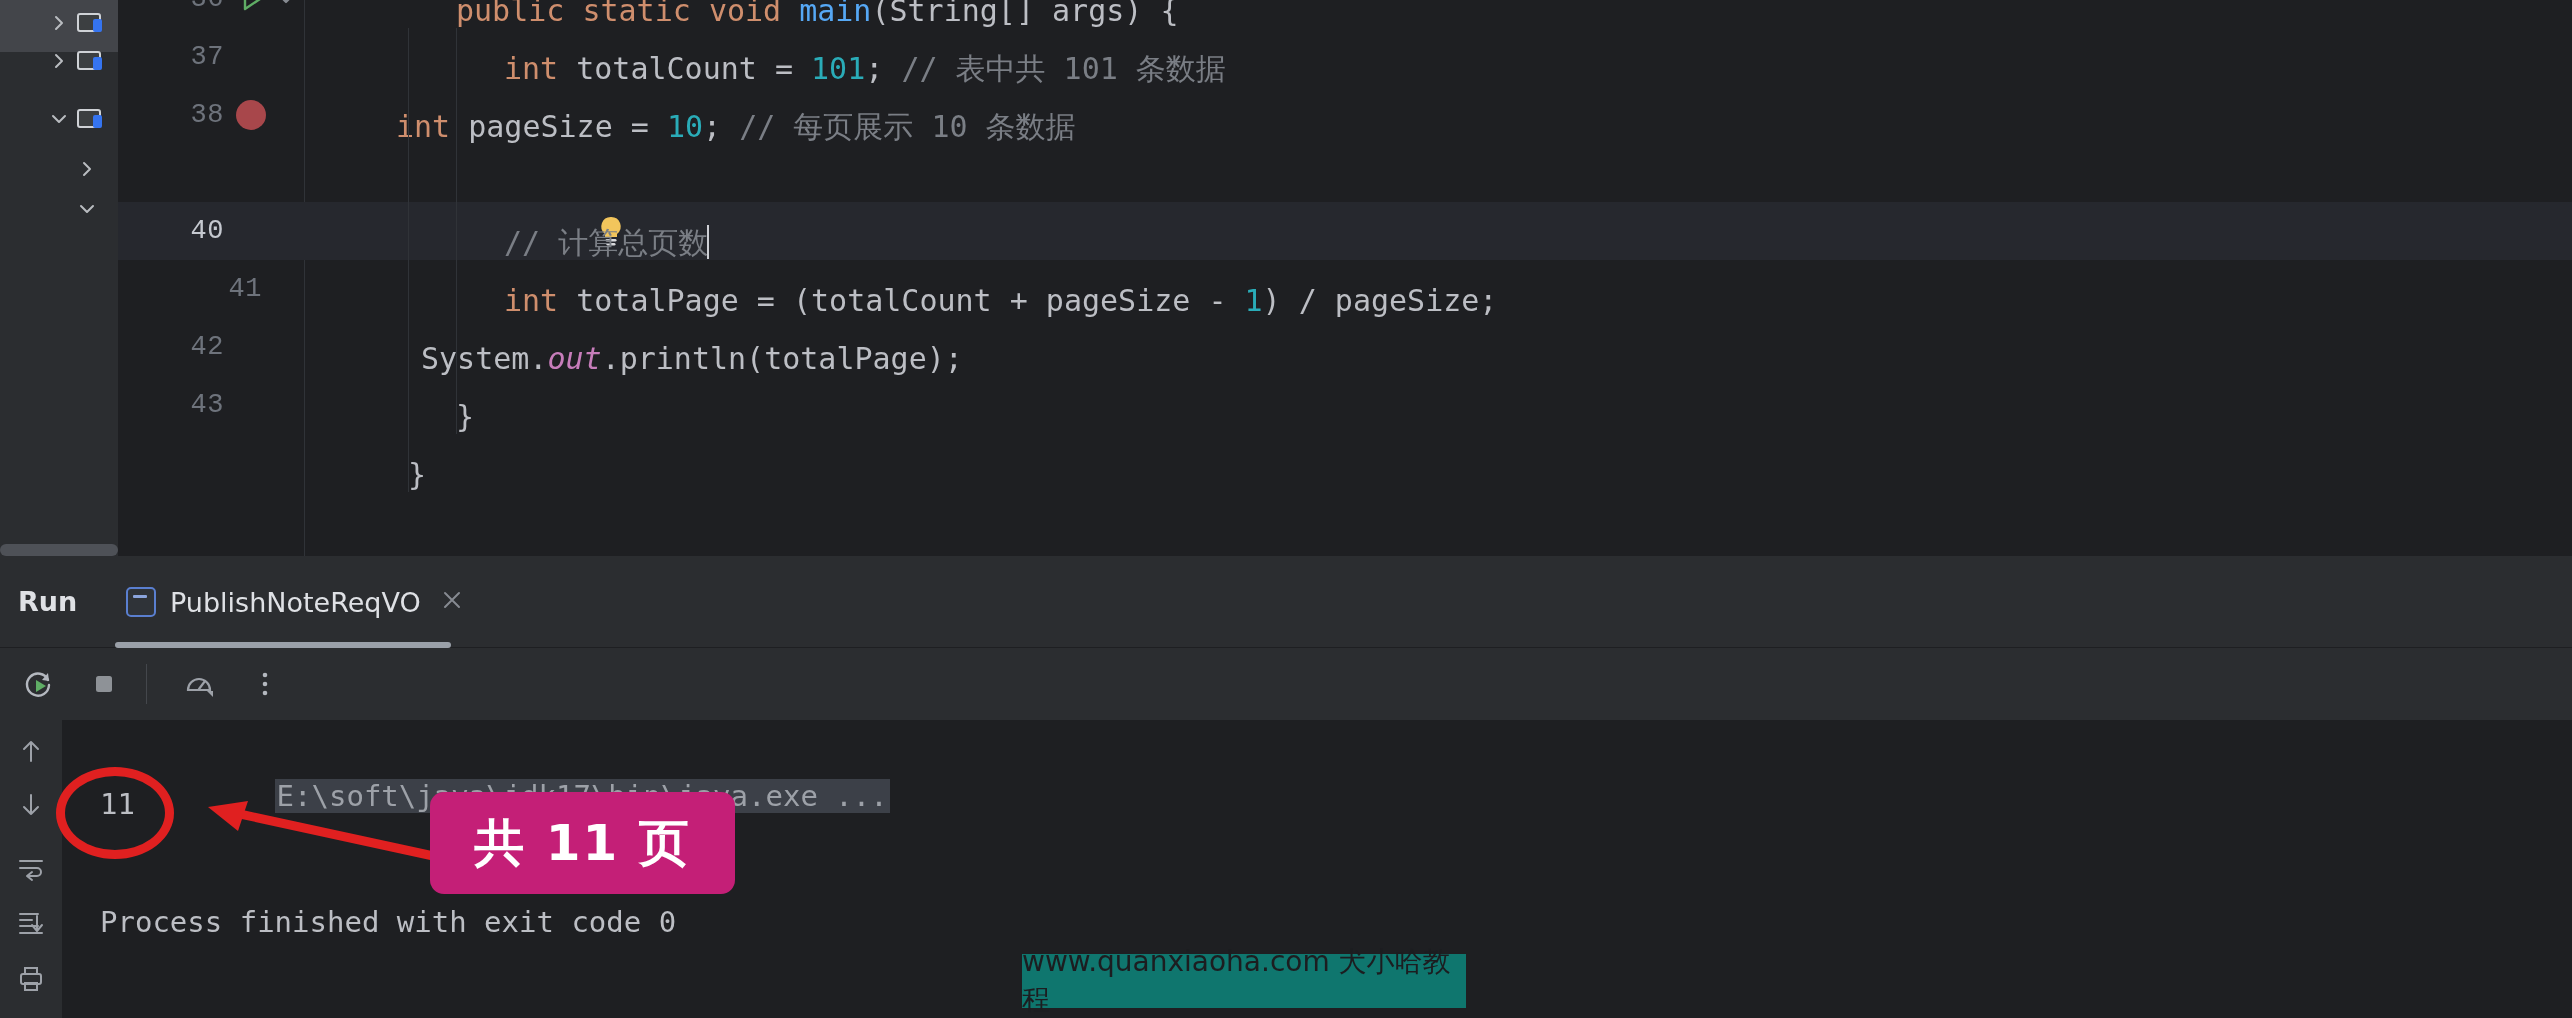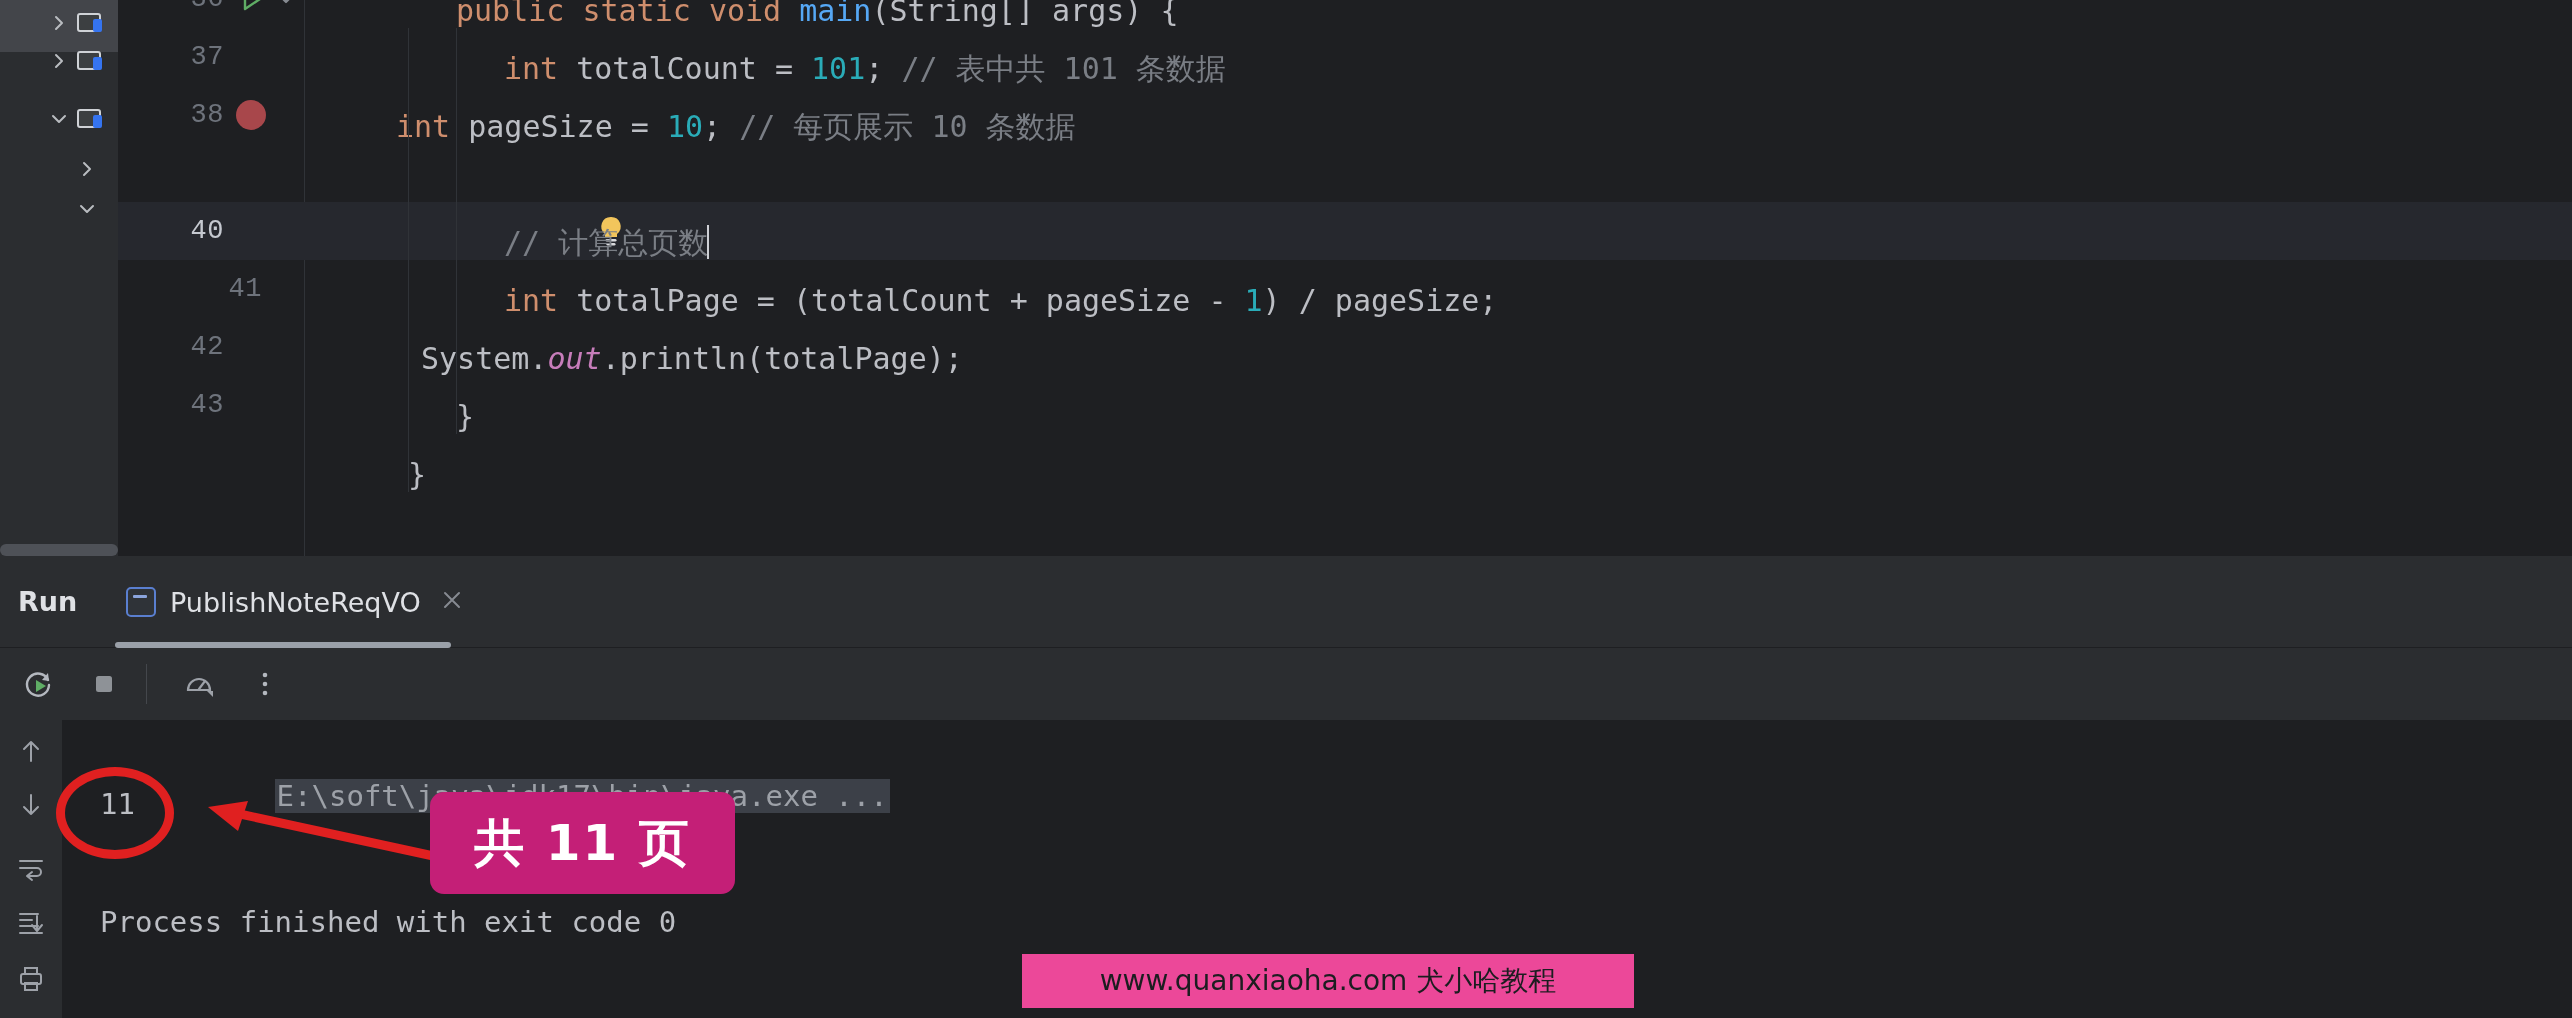--- a/index.html
+++ b/index.html
@@ -331,22 +331,22 @@
     justify-content: center;
     color: #ffffff;
     font-size: 50px;
     font-weight: bold;
     letter-spacing: 2px;
     font-family: "DejaVu Sans", "Liberation Sans", sans-serif;
   }
   .watermark {
     position: absolute;
     left: 1022px; top: 954px;
-    width: 612px; height: 54px;
-    background: #ec4899;
+    width: 444px; height: 54px;
+    background: #0f766e;
     display: flex;
     align-items: center;
     justify-content: center;
     color: #1c1d20;
     font-size: 28px;
     font-family: "DejaVu Sans", "Liberation Sans", sans-serif;
   }
 </style>
 </head>
 <body>

